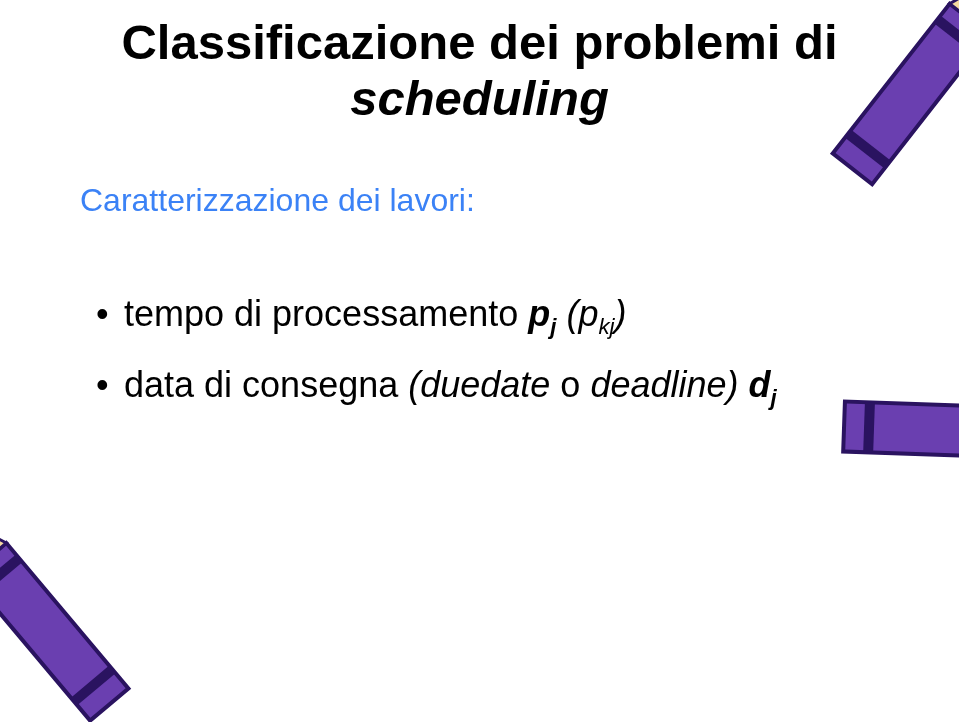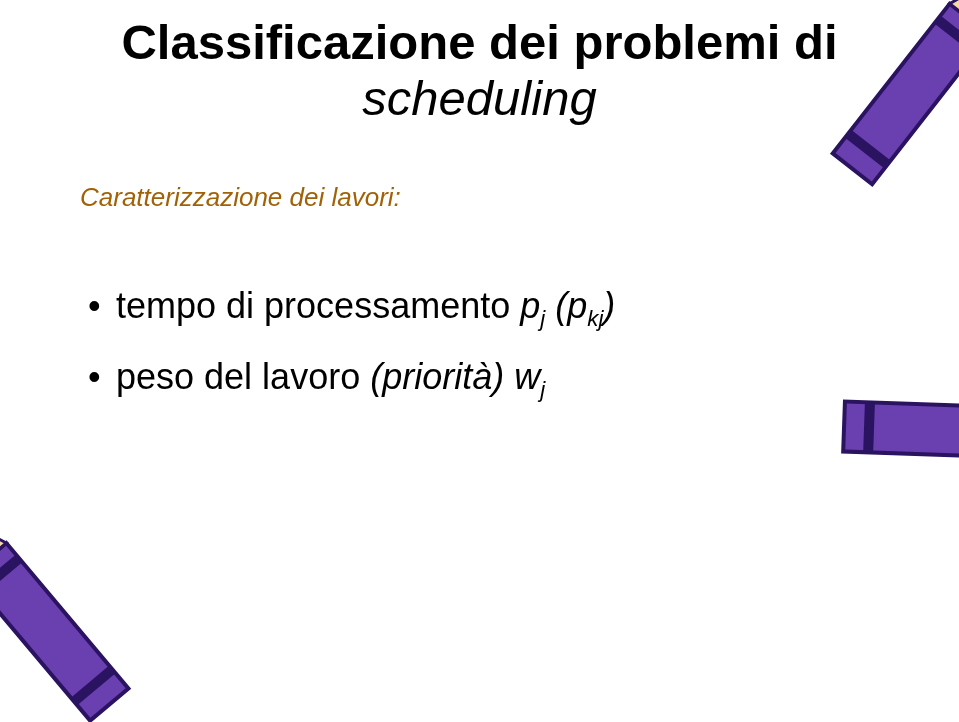--- a/index.html
+++ b/index.html
@@ -25,29 +25,28 @@
     text-align: center;
     font-size: 49px;
     font-weight: bold;
     color: #000;
     line-height: 1.15;
   }
   .subtitle {
     position: absolute;
     top: 182px;
     left: 80px;
-    font-size: 26px;
-    color: #a16207;
-    font-style: italic;
+    font-size: 32px;
+    color: #3b82f6;
   }
   ul.content {
     position: absolute;
     top: 278px;
     left: 80px;
-    margin: 8px;
+    margin: 16px;
     padding: 0;
     list-style: none;
     max-width: 790px;
   }
   ul.content li {
     font-size: 36px;
     color: #000;
     line-height: 1.12;
     margin-bottom: 31px;
     position: relative;
@@ -55,21 +54,21 @@
   }
   ul.content li::before {
     content: "•";
     position: absolute;
     left: 0;
     top: 0;
     font-size: 36px;
     color: #000;
   }
   .ital { font-style: italic; }
-  .bolditalic { font-style: italic; font-weight: normal; }
+  .bolditalic { font-style: italic; font-weight: bold; }
   sub { font-size: 0.62em; vertical-align: sub; line-height: 0; }
 
   
   .crayon {
     position: absolute;
   }
   .crayon svg { display: block; }
 
   .crayon-top-right {
     top: -40px;
@@ -127,22 +126,22 @@
 </div>
 
 <div class="subtitle">Caratterizzazione dei lavori:</div>
 
 <ul class="content">
 
   <li>
     <span>tempo di processamento </span><span class="bolditalic">p</span><sub class="bolditalic">j</sub><span class="ital"> (p</span><sub class="ital">kj</sub><span class="ital">)</span>
   </li>
 
+  <li>
+    <span>data di consegna </span><span class="ital">(duedate </span><span>o</span><span class="ital"> deadline)</span><span class="bolditalic"> d</span><sub class="bolditalic">j</sub>
+  </li>
 
 
-  <li>
-    <span>peso del lavoro </span><span class="ital">(priorità)</span><span class="bolditalic"> w</span><sub class="bolditalic">j</sub>
-  </li>
 
 
 </ul>
 
 </div>
 
 </body></html>

